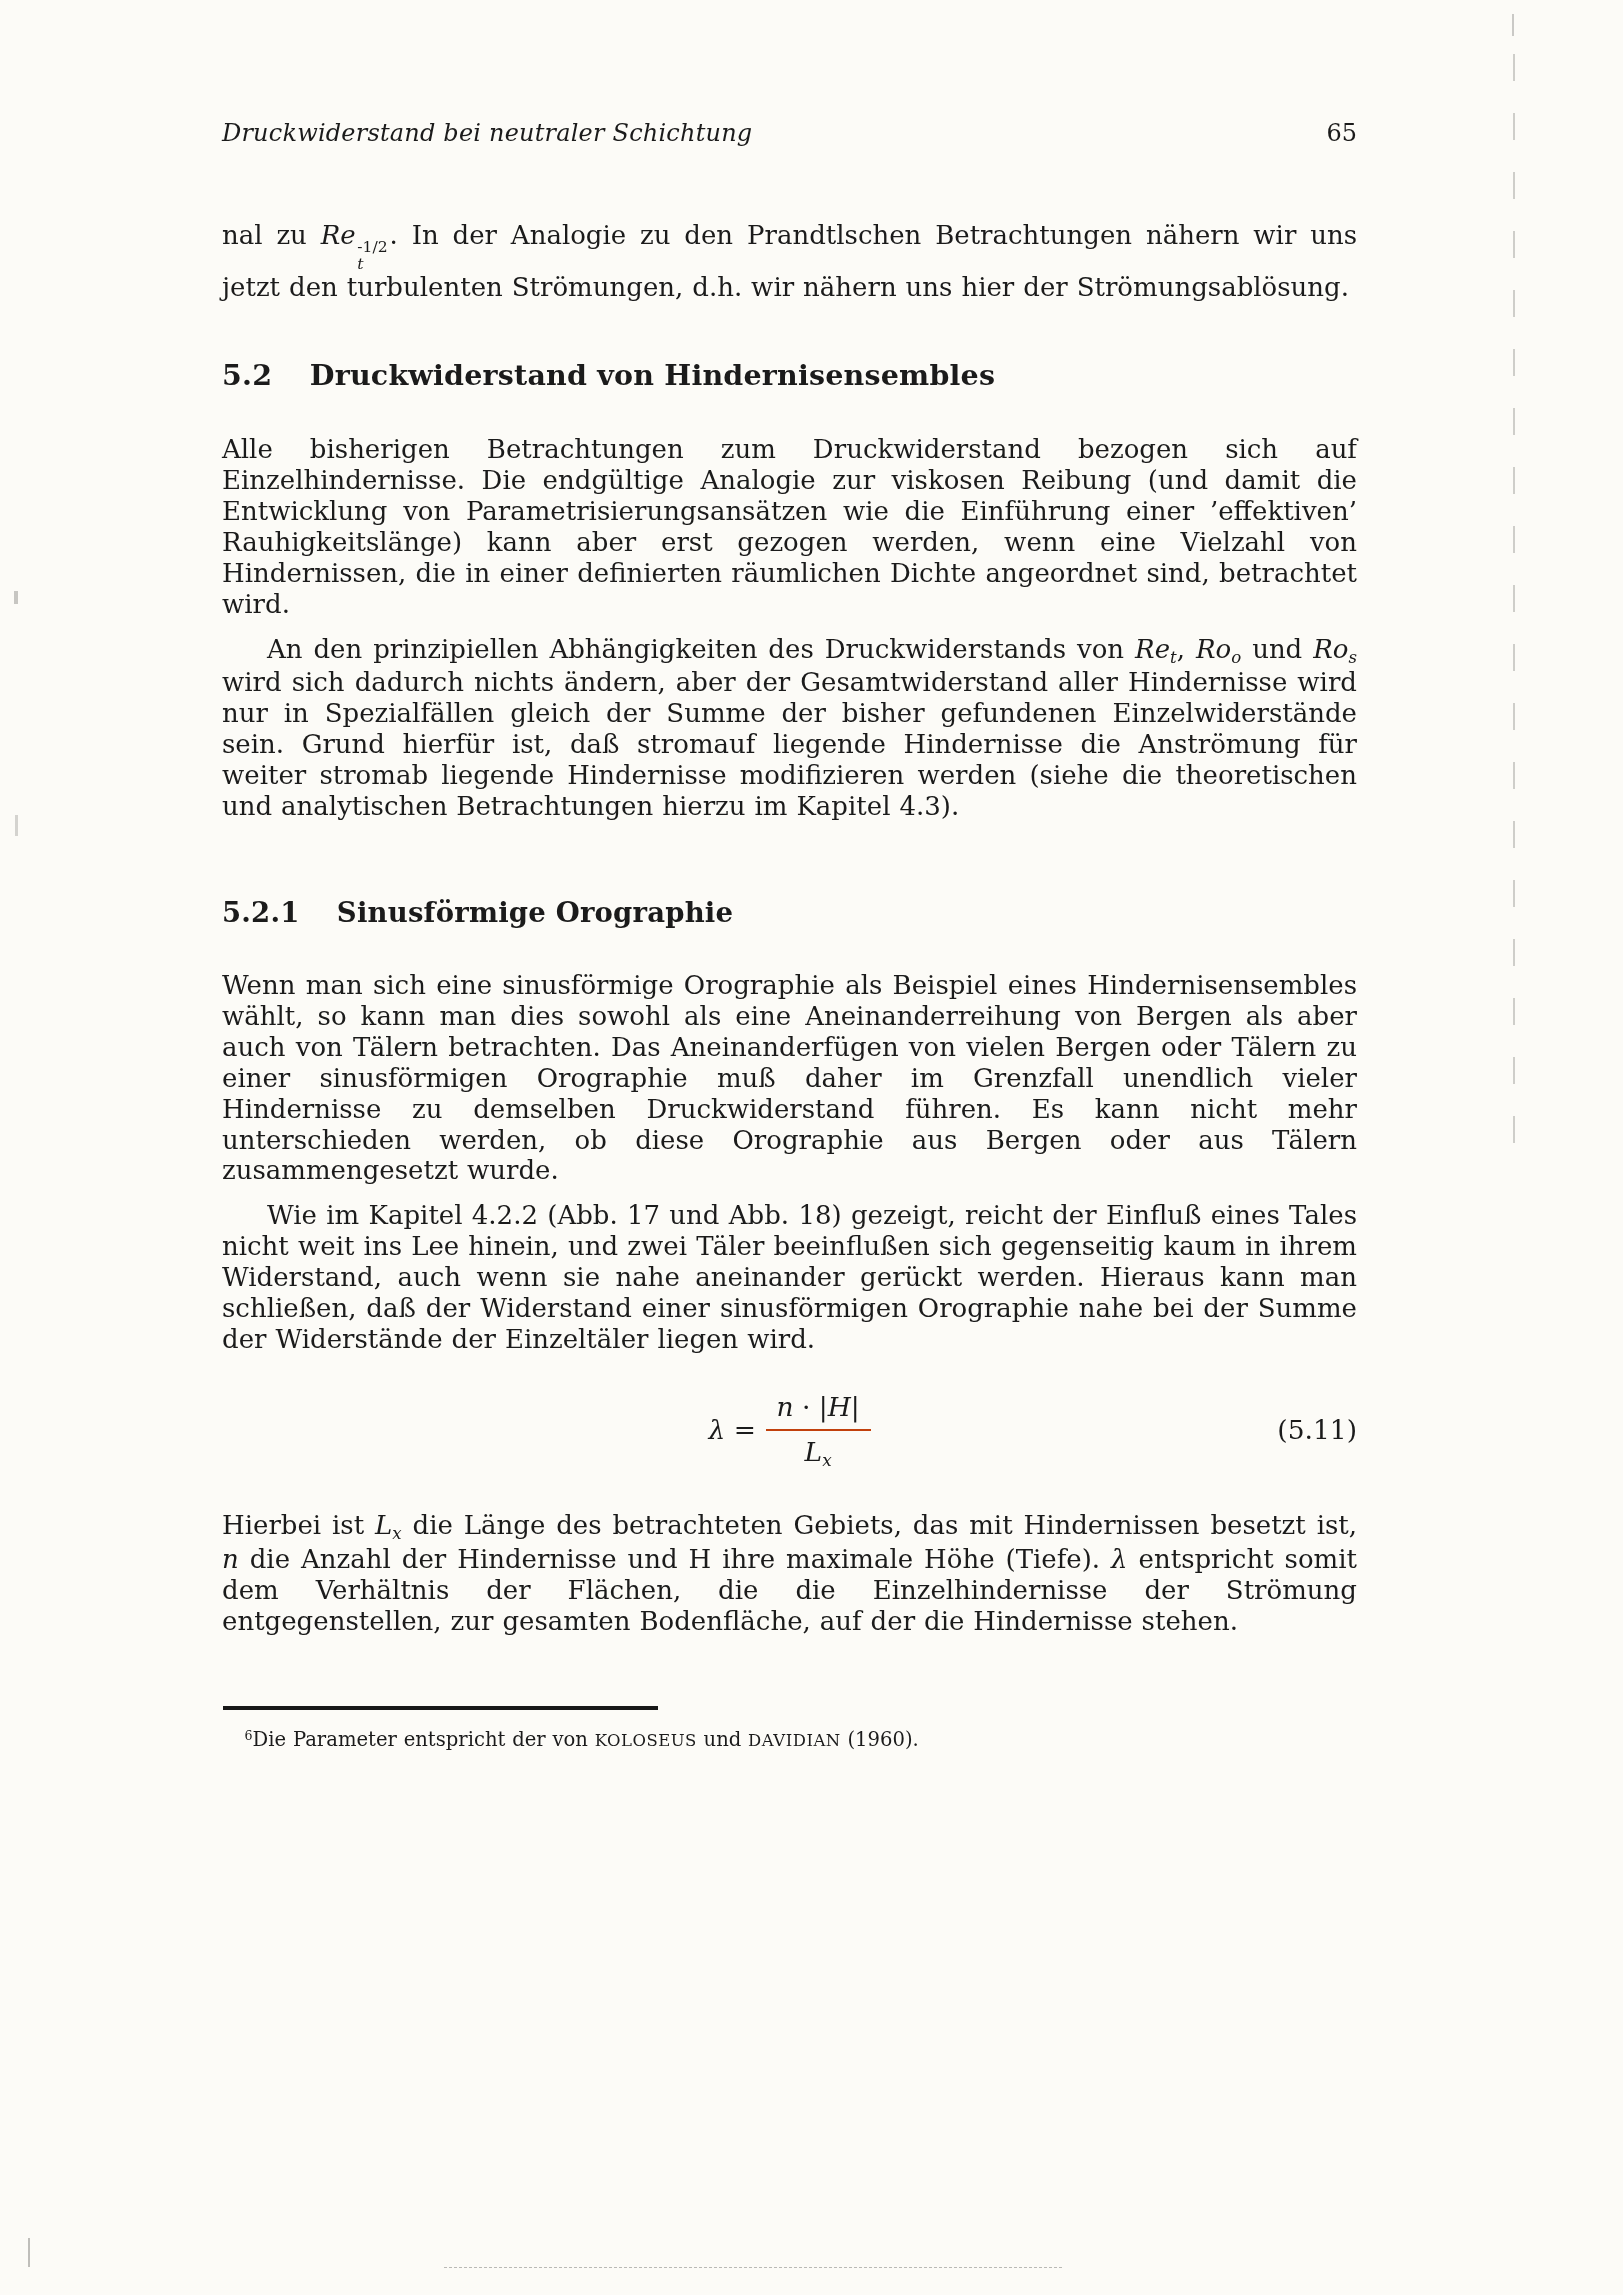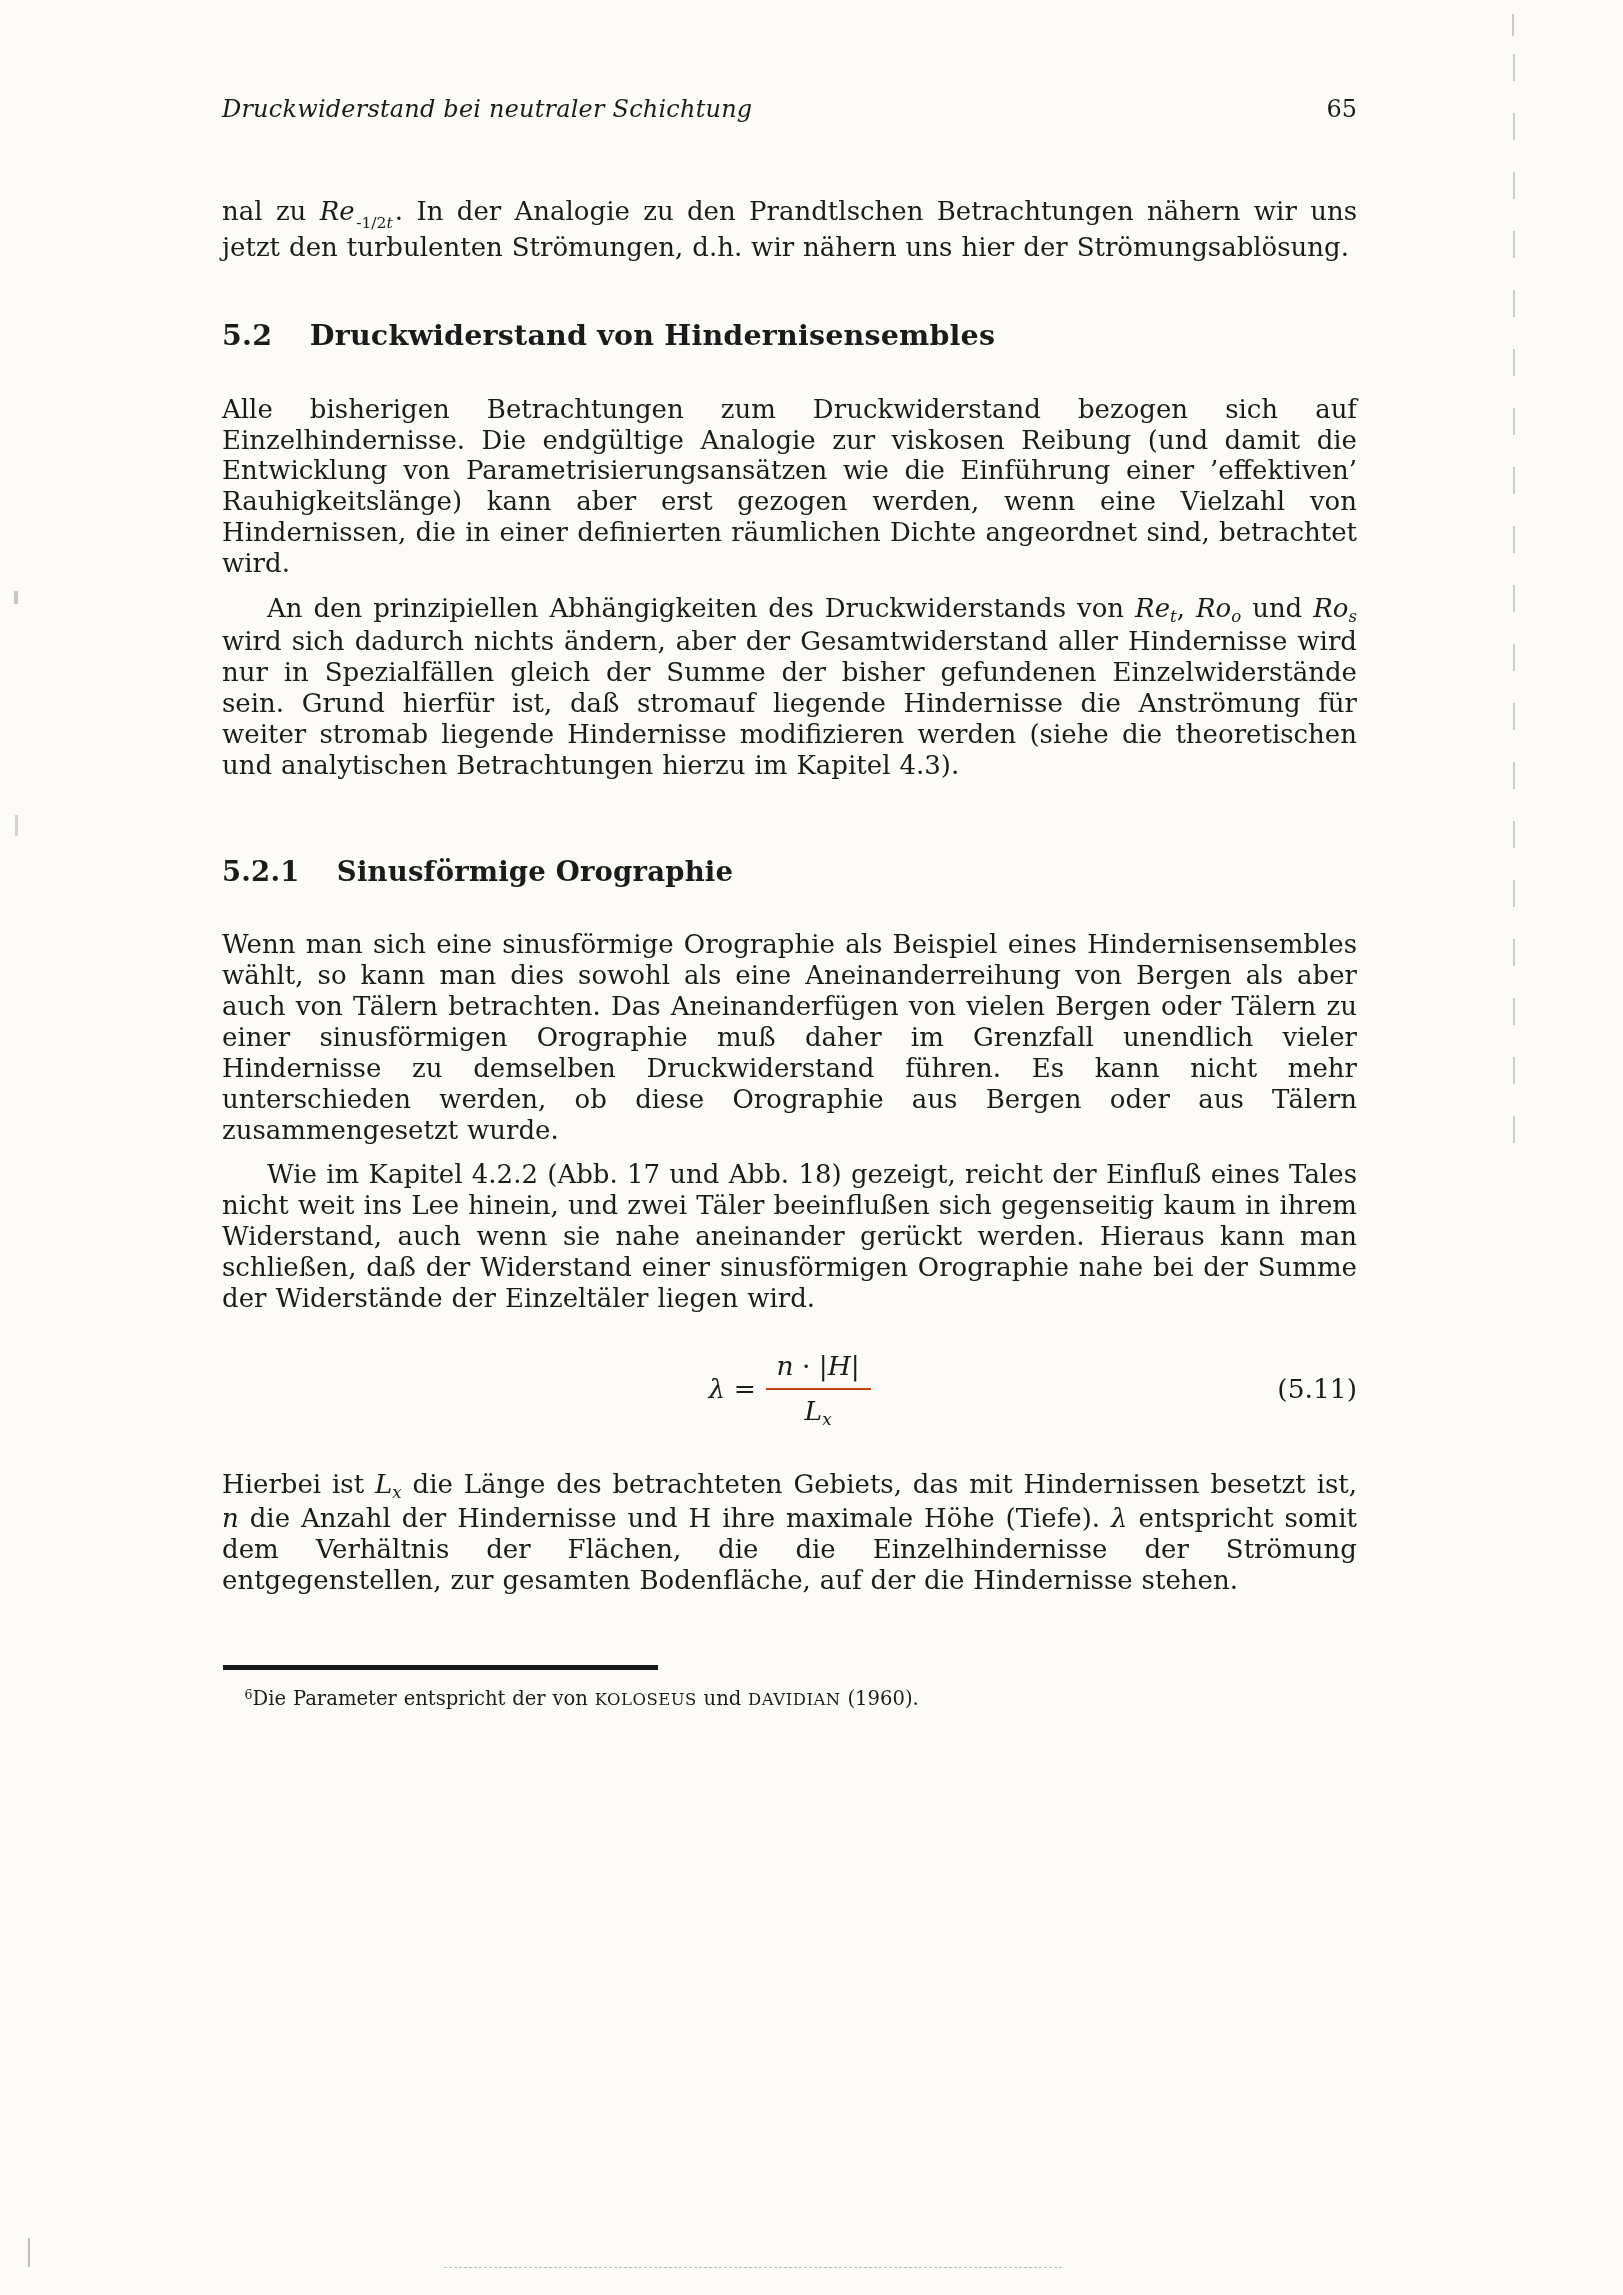--- a/index.html
+++ b/index.html
@@ -10,21 +10,21 @@
   }
   .page {
     position:relative;
     width:1623px; height:2295px;
     background:#fcfbf7;
     color:#1b1b1b;
     overflow:hidden;
   }
   .content {
     position:absolute;
-    left:222px; top:95px;
+    left:222px; top:119px;
     width:1135px;
   }
   
   .running-header {
     display:flex; justify-content:space-between; align-items:baseline;
     font-size:24px;
     margin-bottom:73px;
   }
   .rh-title { font-style:italic; letter-spacing:0.2px; }
   .rh-page { font-style:normal; }
@@ -47,21 +47,21 @@
   }
   h3.subsec { font-size:27.5px; margin-top:74px; }
   .sec-num { margin-right:27.5px; }
 
   
   .it { font-style:italic; }
   .sb { font-size:0.64em; vertical-align:-0.28em; }
   .sp { font-size:0.64em; vertical-align:0.5em; }
   .sc { font-size:0.84em; letter-spacing:0.5px;margin-top:8px; }
   .supsub {
-    display:inline-flex; flex-direction:row; align-items:flex-start;
+    display:inline-flex; flex-direction:column; align-items:flex-start;
     vertical-align:-0.5em;
     font-size:0.6em; line-height:1.08;
     margin-left:1.5px; margin-right:2px;
   }
   .ss-sup { display:block; font-style:normal; }
   .ss-sub { display:block; font-style:italic; }
 
   
   .equation {
     position:relative;

